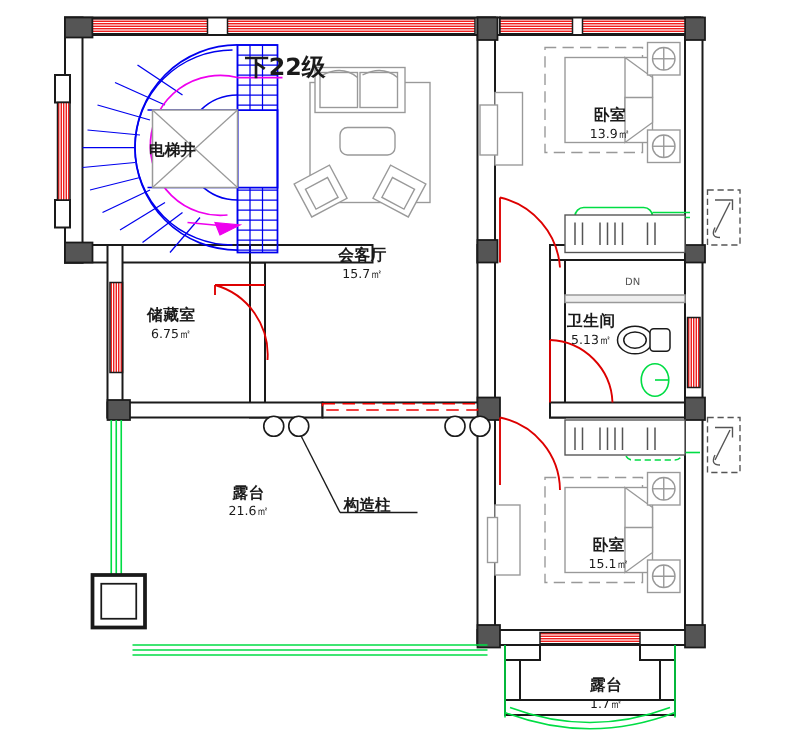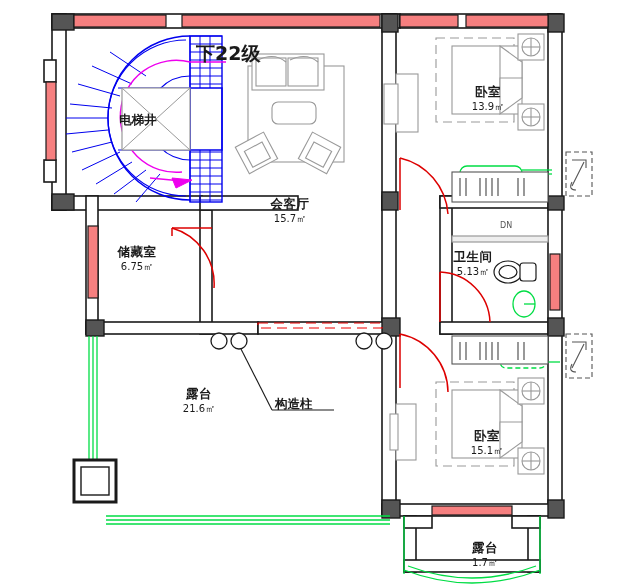--- a/index.html
+++ b/index.html
@@ -9,20 +9,21 @@
   }
   body {
     font-family: "DejaVu Sans", "Liberation Sans", sans-serif;
   }
   #plan-root {
     position: relative;
     width: 640px;
     height: 586px;
     background: #ffffff;
     overflow: hidden;
+    border-radius: 31px;
   }
   #plan-svg {
     display: block;
     width: 640px;
     height: 586px;
   }
   .roomlabel {
     font-family: "DejaVu Sans", "Liberation Sans", sans-serif;
     fill: #1a1a1a;
   }

